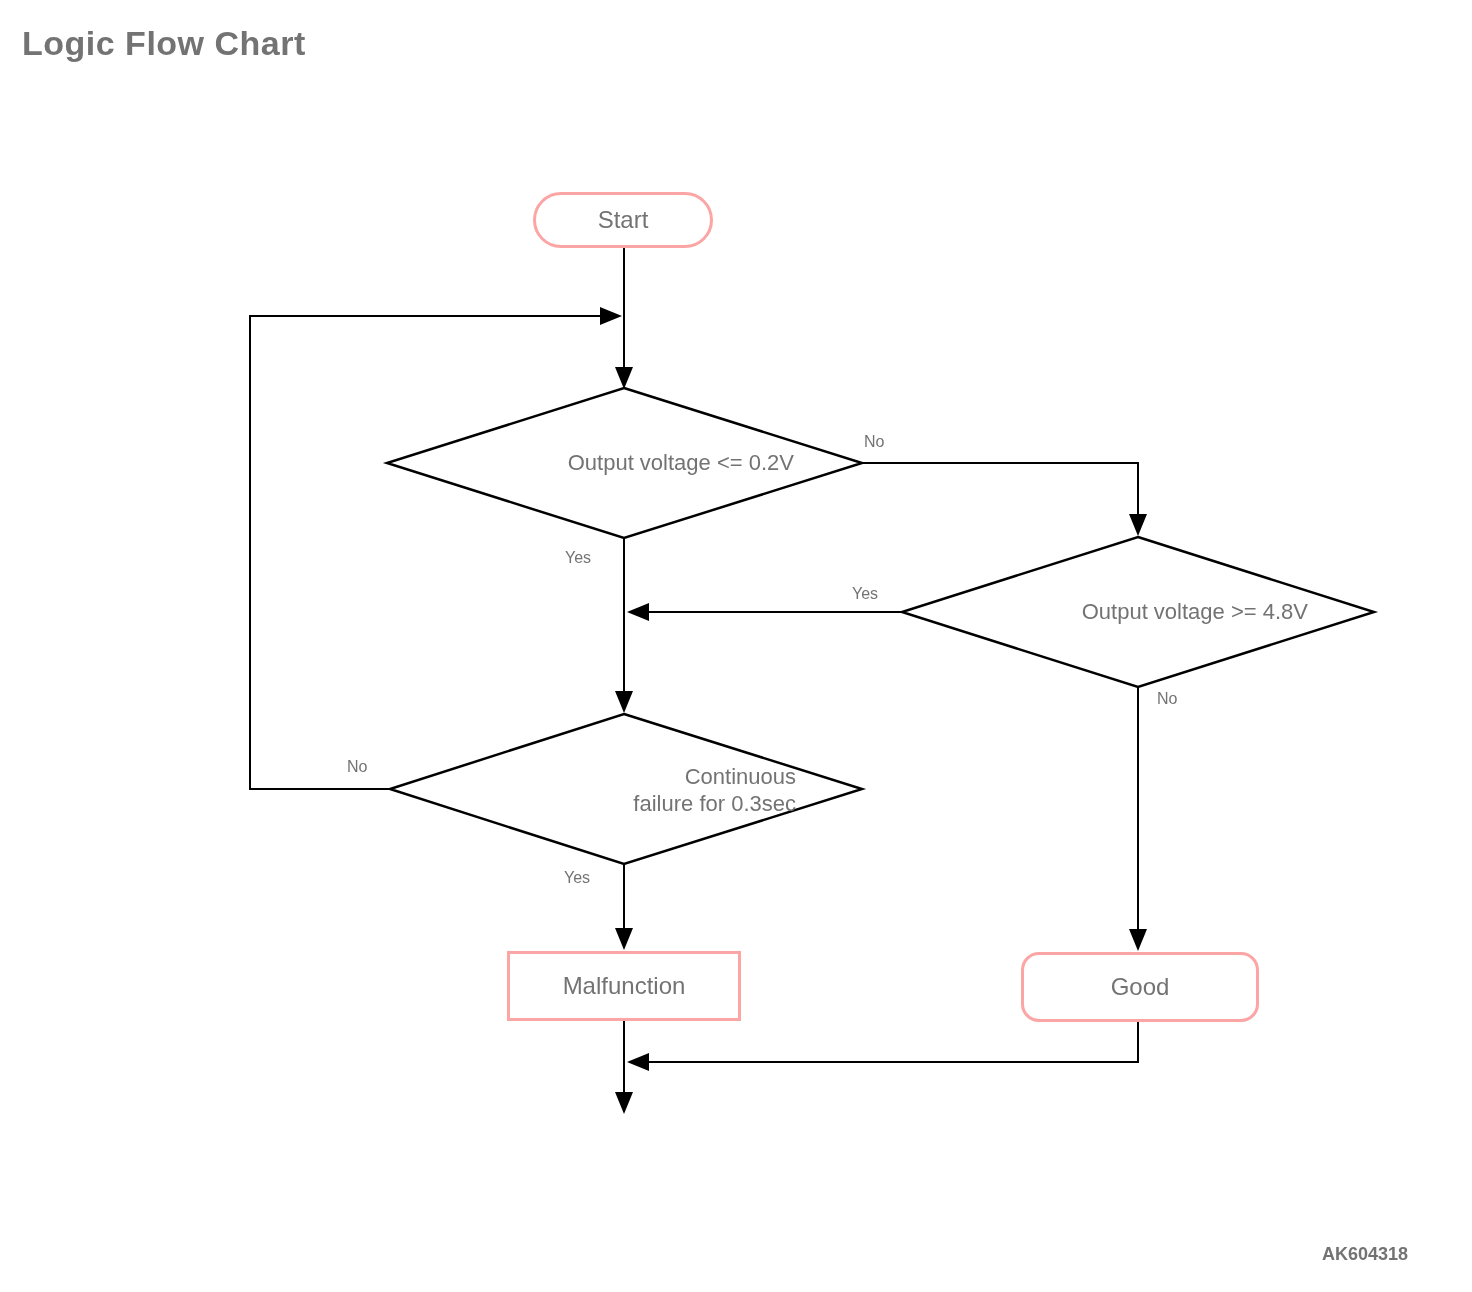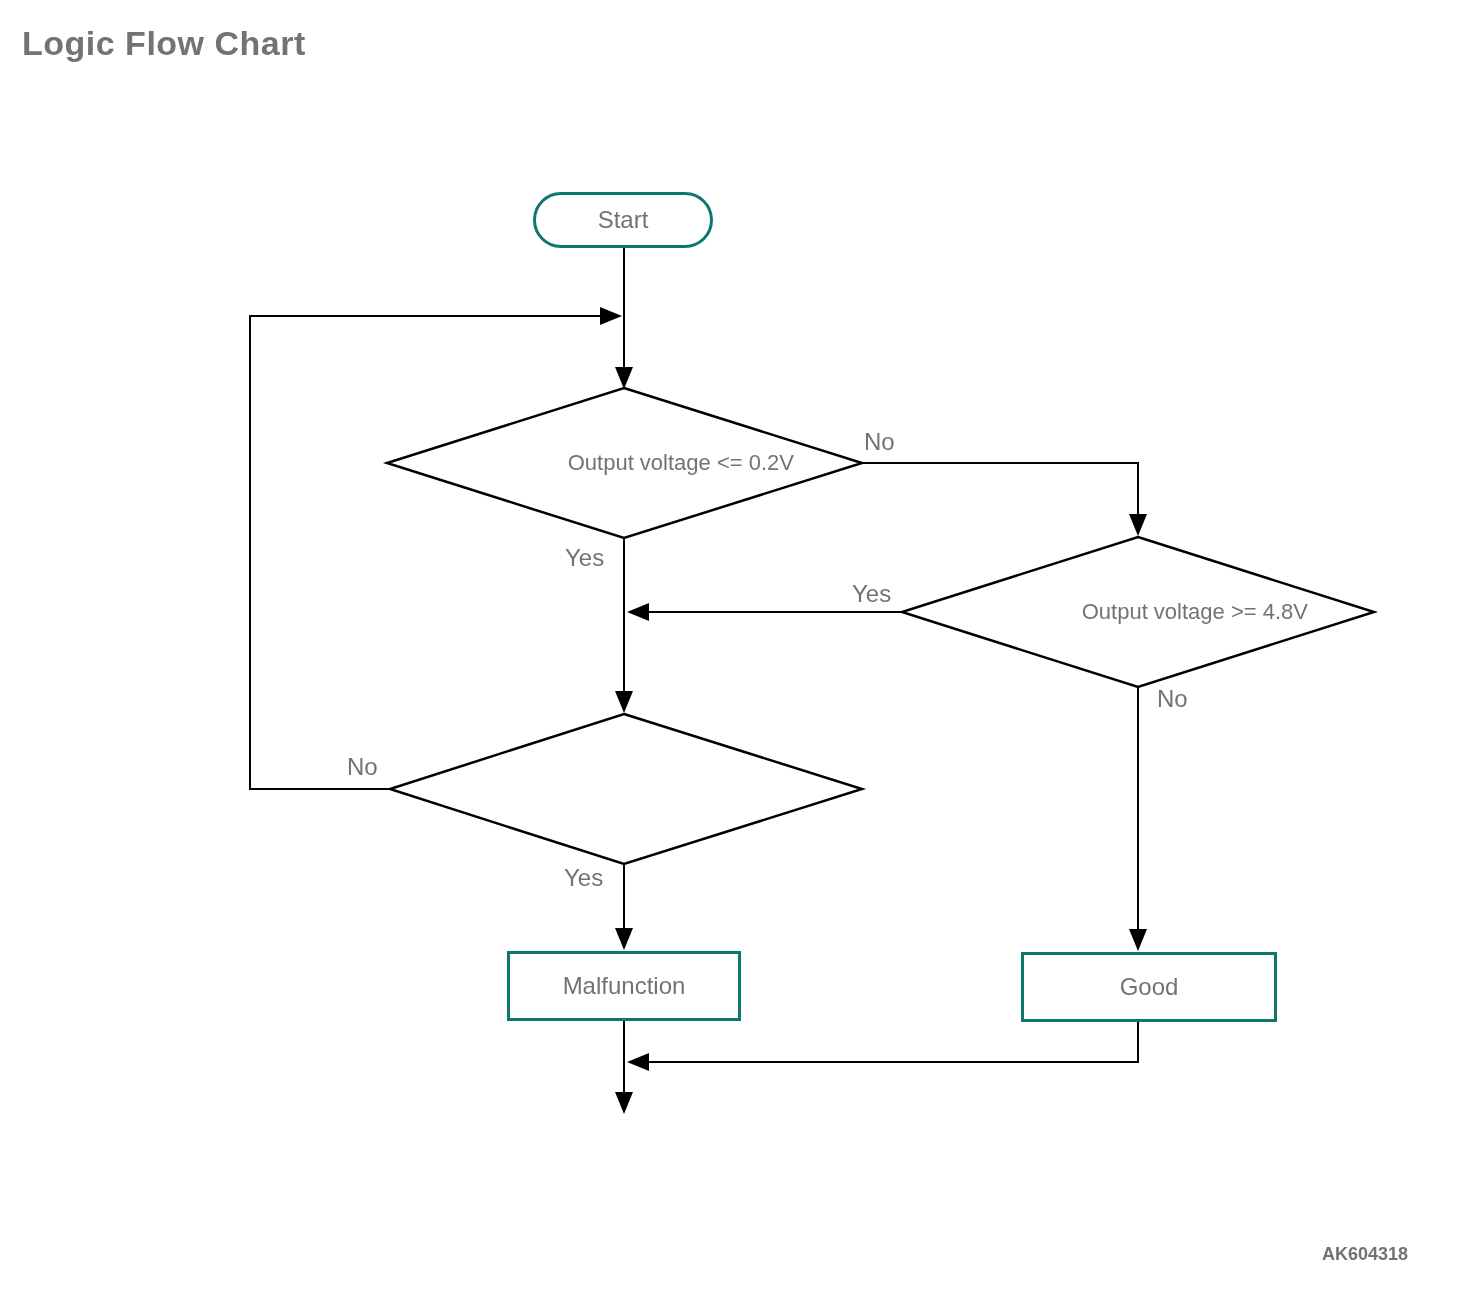--- a/index.html
+++ b/index.html
@@ -34,41 +34,41 @@
     text-align: left;
   }
   svg.diagram {
     position: absolute;
     left: 0;
     top: 0;
   }
   .node {
     position: absolute;
     box-sizing: border-box;
-    border: 3px solid #0f766e;
+    border: 3px solid #fca5a5;
     background: #ffffff;
     display: flex;
     align-items: center;
     justify-content: center;
     font-size: 24px;
     line-height: 26px;
     text-align: center;
   }
   .terminator {
     border-radius: 29px;
   }
   .diamond-label {
     position: absolute;
     font-size: 22px;
     line-height: 27px;
     text-align: right;
   }
   .edge-label {
     position: absolute;
-    font-size: 24px;
+    font-size: 16px;
     line-height: 24px;
     white-space: nowrap;
   }
 </style>
 </head>
 <body>
 
 <div class="canvas">
 
   <div class="page-title">Logic Flow Chart</div>
@@ -115,29 +115,33 @@
   </svg>
 
   <div class="node terminator" style="left:533px; top:192px; width:180px; height:56px;">
     <span>Start</span>
   </div>
 
   <div class="node" style="left:507px; top:951px; width:234px; height:70px;">
     <span>Malfunction</span>
   </div>
 
-  <div class="node" style="left:1021px; top:952px; width:256px; height:70px;">
+  <div class="node" style="left:1021px; top:952px; width:238px; height:70px;border-radius:18px;">
     <span>Good</span>
   </div>
 
 
   <div class="diamond-label" style="left:454px; top:449px; width:340px;">Output voltage &lt;= 0.2V</div>
 
   <div class="diamond-label" style="left:968px; top:598px; width:340px;">Output voltage &gt;= 4.8V</div>
 
+  <div class="diamond-label" style="left:456px; top:763px; width:340px;">
+    <div>Continuous</div>
+    <div>failure for 0.3sec</div>
+  </div>
 
   <div class="edge-label" style="left:864px; top:430px;">No</div>
 
   <div class="edge-label" style="left:565px; top:546px;">Yes</div>
 
   <div class="edge-label" style="left:852px; top:582px;">Yes</div>
 
   <div class="edge-label" style="left:1157px; top:687px;">No</div>
 
   <div class="edge-label" style="left:347px; top:755px;">No</div>

